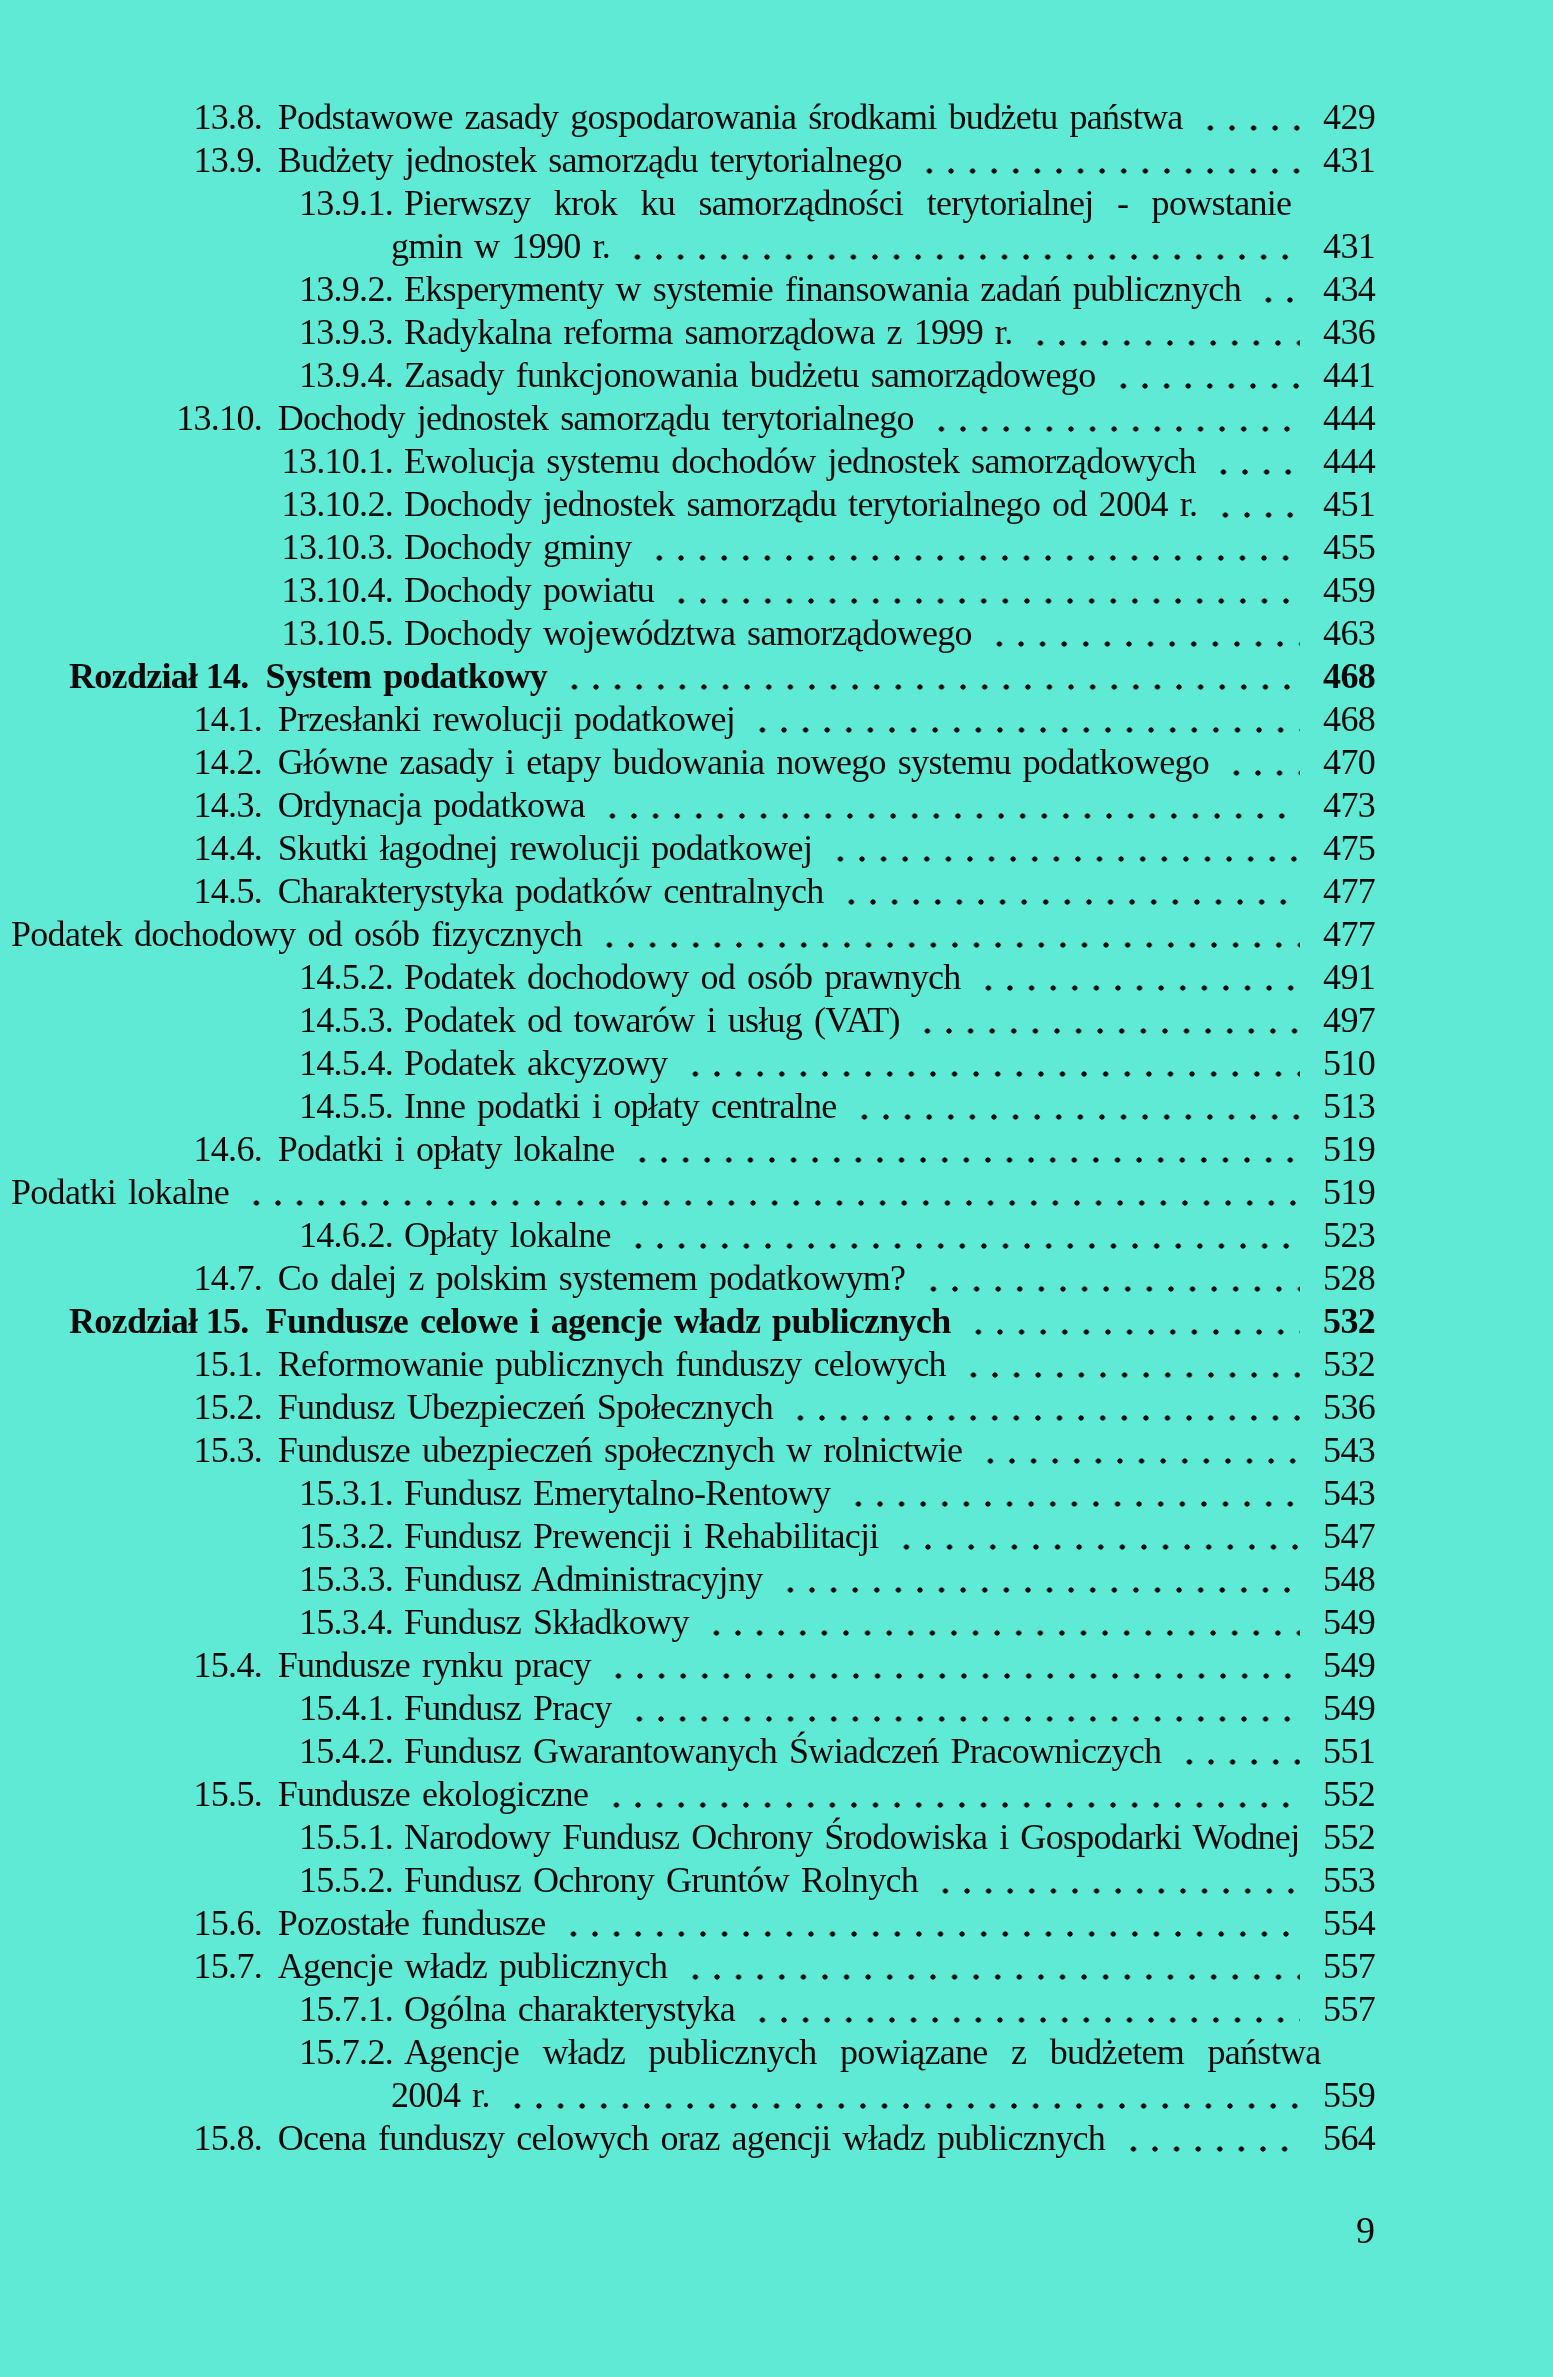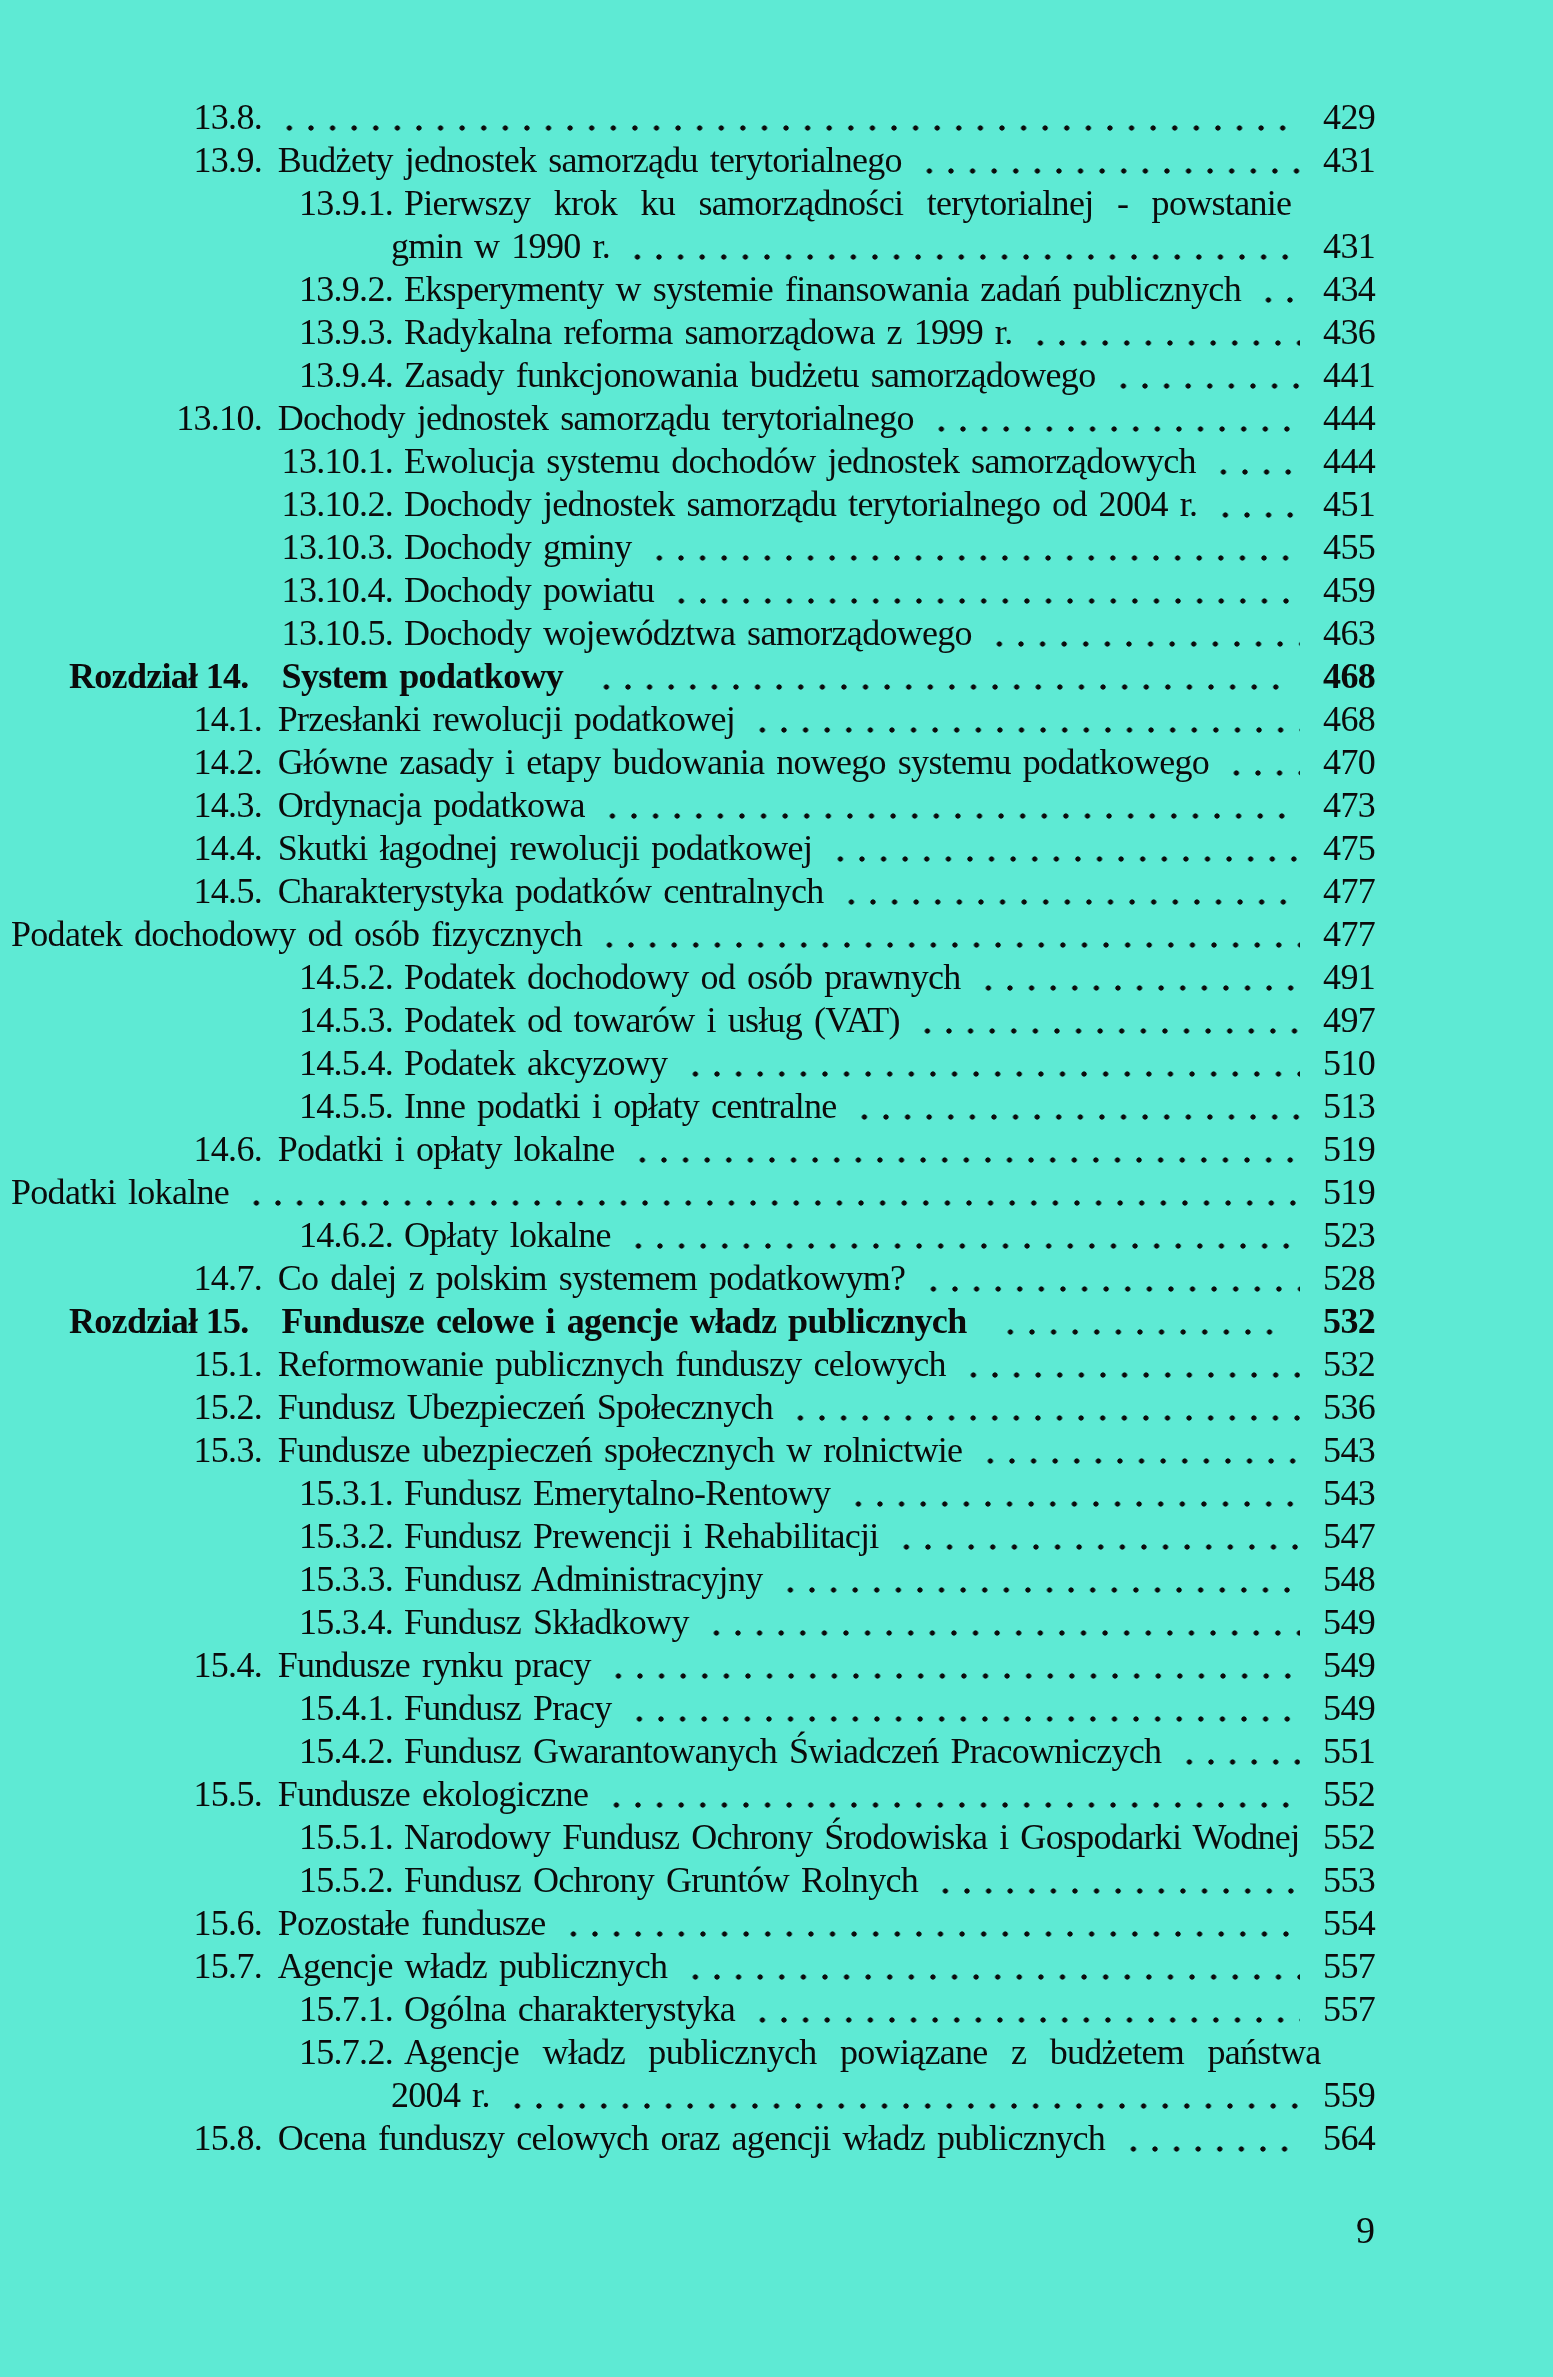--- a/index.html
+++ b/index.html
@@ -23,21 +23,21 @@
     width: 1375px;
   }
   .row {
     display: flex;
     align-items: baseline;
     height: 43px;
     font-size: 36px;
     letter-spacing: -0.7px;
     white-space: nowrap;
   }
-  .row.chapter { font-weight: 700; gap: 16px; }
+  .row.chapter { font-weight: 700; }
   .chapter .num { margin-left: 69px; flex: 0 0 auto; }
   .chapter .title { margin-left: 17px; }
   .lvl1 .num { flex: 0 0 262px; text-align: right; }
   .lvl1 .title { margin-left: 15.7px; }
   .lvl2 .num { flex: 0 0 393px; text-align: right; }
   .lvl2 .title { margin-left: 11px; }
   .cont .spacer { flex: 0 0 391px; }
   .title {
     flex: 0 1 auto;
     min-width: 0;
@@ -68,20 +68,21 @@
   }
 </style>
 </head>
 <body>
 
 <div class="page">
   <div class="toc" id="toc">
       <div class="row lvl1">
 
     <span class="num">13.8.</span>
+    <span class="title">Podstawowe zasady gospodarowania środkami budżetu państwa</span>
     <span class="leader"></span>
     <span class="pg">429</span>
   </div>
       <div class="row lvl1">
 
     <span class="num">13.9.</span>
     <span class="title">Budżety jednostek samorządu terytorialnego</span>
     <span class="leader"></span>
     <span class="pg">431</span>
   </div>

